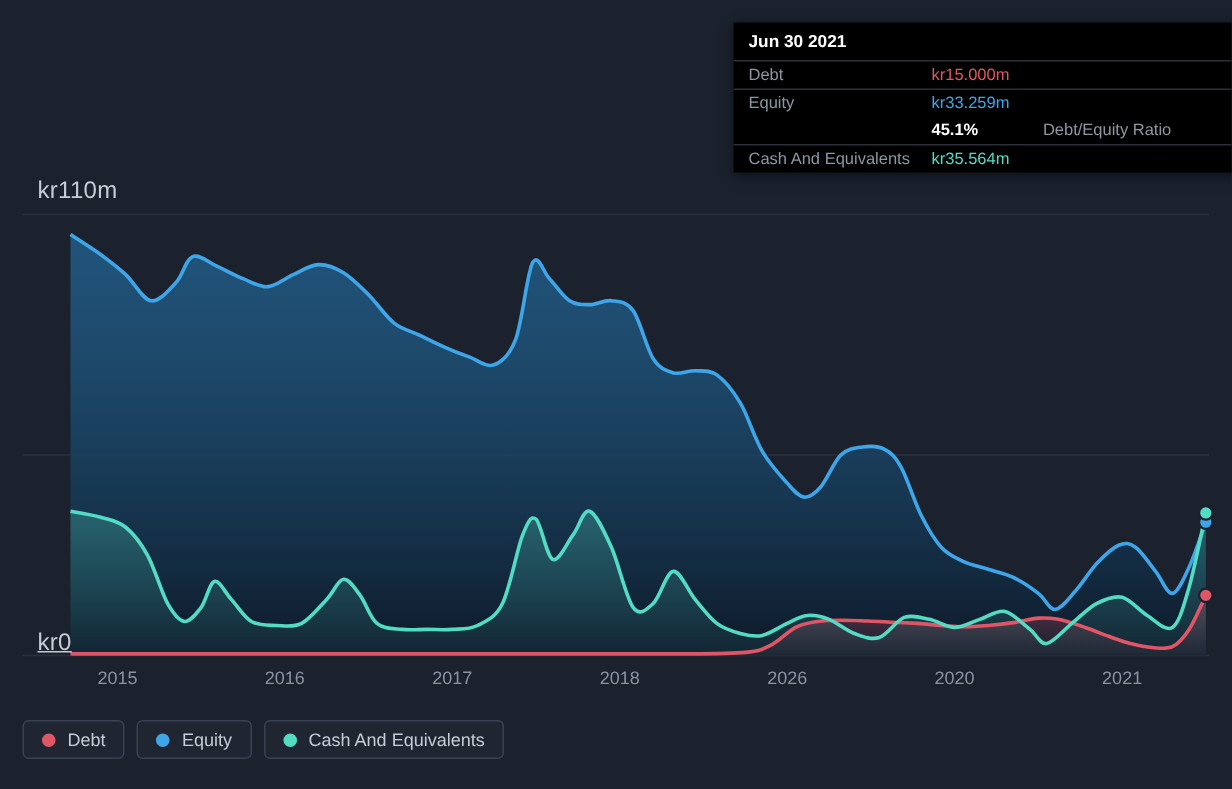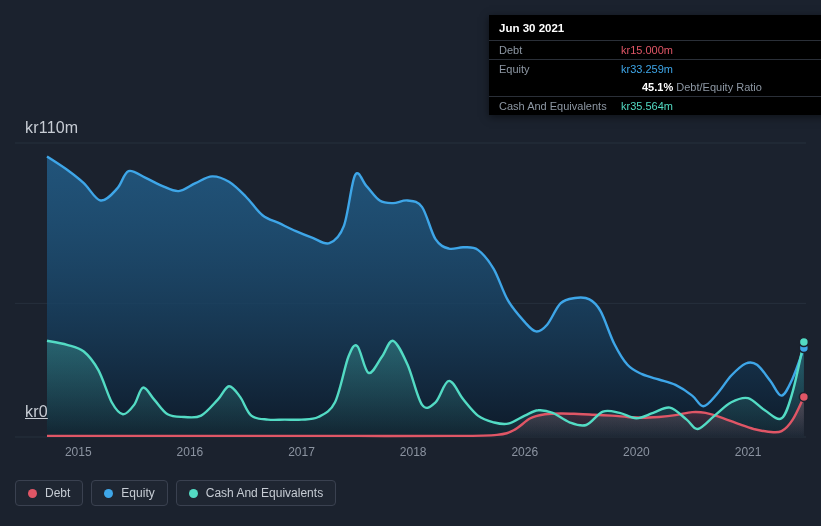--- a/index.html
+++ b/index.html
@@ -9,21 +9,21 @@
     font-family:"Liberation Sans", sans-serif;
     -webkit-font-smoothing:antialiased;
   }
   .stage{position:absolute;inset:0;}
   svg{position:absolute;left:0;top:0;}
 
   .y-label{
     position:absolute;font-size:16px;color:#c7ccd4;letter-spacing:.2px;
   }
   .y-label.top{left:25px;top:119px;}
-  .y-label.bottom{left:25px;top:403px;text-decoration:underline;}
+  .y-label.bottom{left:25px;top:420px;text-decoration:underline;}
 
   #x-axis{position:absolute;left:0;top:445px;width:664px;height:16px;}
   .x-tick{
     position:absolute;top:0;transform:translateX(-50%);
     font-size:12px;color:#8b93a0;
   }
 
   .tooltip{
     position:absolute;left:489px;top:15px;width:350px;
     background:#000;color:#8d97a3;font-size:11px;
@@ -33,22 +33,22 @@
     color:#fff;font-weight:bold;font-size:11.5px;
     padding:7px 10px 6px 10px;border-bottom:1px solid #2a2f38;
   }
   .tt-row{
     display:grid;grid-template-columns:122px 1fr;
     align-items:center;padding:3px 10px;
   }
   .tt-row.b{border-bottom:1px solid #2a2f38;}
   .tt-label{color:#8d97a3;}
   .tt-value{font-weight:normal;}
-  .tt-ratio-strong{color:#fff;font-weight:bold;margin-left:21px;}
-  .tt-ratio-label{color:#8d97a3;}
+  .tt-ratio-strong{color:#fff;font-weight:bold;}
+  .tt-ratio-label{color:#8d97a3;margin-left:40px;}
 
   .legend{position:absolute;left:15px;top:480px;display:flex;gap:8px;}
   .legend-item{
     height:26px;border:1px solid #3a4150;border-radius:4px;
     display:flex;align-items:center;gap:8px;padding:0 12px;
     font-size:12px;color:#c6ccd4;cursor:pointer;
     background:rgba(255,255,255,0.02);box-sizing:border-box;
   }
   .dot{width:9px;height:9px;border-radius:50%;flex:0 0 auto;}
 </style>

